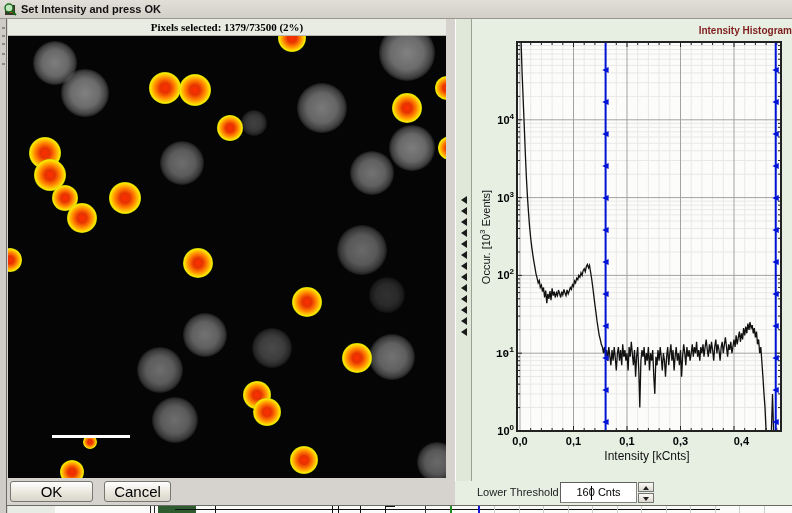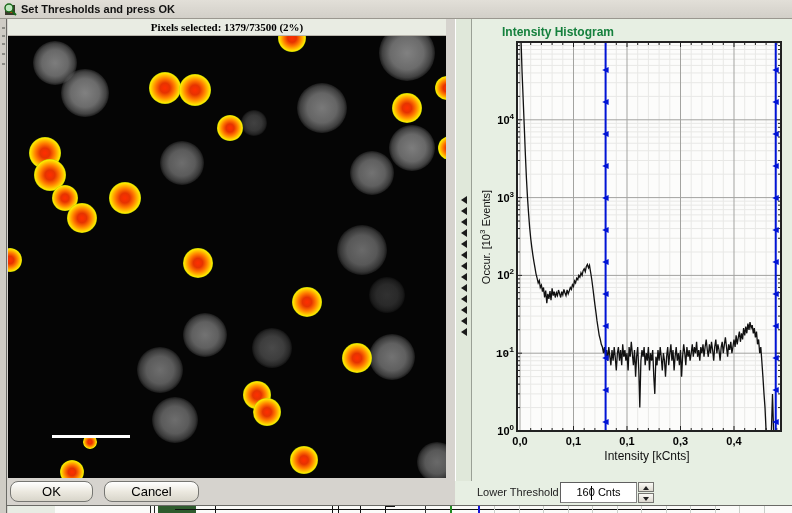--- a/index.html
+++ b/index.html
@@ -35,36 +35,36 @@
 
   
   .splitgap { left:446px; top:36px; width:26px; height:445px; background:#d6d3ce; }
   .splitter { left:455px; top:19px; width:17px; height:462px; background:#e0e8da;
     border-left:1px solid #ffffff; border-right:1px solid #9aa096; }
   .tri { position:absolute; width:0; height:0; border-top:4px solid transparent;
     border-bottom:4px solid transparent; border-right:6px solid #1a1a1a; }
 
   
   .rightpanel { left:472px; top:19px; width:320px; height:462px; background:#e7efe3; }
-  .charttitle { position:absolute; left:30px; top:6px; width:290px; text-align:left;
-    font-size:12px; font-weight:bold; color:#15803d; }
+  .charttitle { position:absolute; left:30px; top:6px; width:290px; text-align:right;
+    font-size:10px; font-weight:bold; color:#7f1d1d; }
   .xlabel { position:absolute; left:30px; top:430px; width:290px; text-align:center;
     font-size:12px; color:#111; }
   .ylabel { position:absolute; left:13px; top:218px; transform:translate(-50%,-50%) rotate(-90deg);
     white-space:nowrap; font-size:11px; color:#111; }
   .ylabel sup, .ytick sup { font-size:8px; }
   .xtick { position:absolute; width:30px; text-align:center; font-size:11px; font-weight:bold; color:#000; }
   .ytick { position:absolute; width:42px; text-align:right; font-size:11px; font-weight:bold; color:#000; }
 
   
   .btnrowbg  { left:8px;  top:478px; width:447px; height:27px; background:#d6d3ce; }
   .ctrlrowbg { left:455px; top:481px; width:337px; height:24px; background:#e7efe3; }
-  .btn { position:absolute; top:481px; height:21px; font-size:13px; color:#000; text-align:center;
+  .btn { position:absolute; top:481px; height:21px; font-size:15px; color:#000; text-align:center;
     line-height:19px; background:linear-gradient(#ffffff,#ece9e0 50%,#d8d5ca);
-    border:1px solid #767672; border-radius:8px; }
+    border:1px solid #767672; border-radius:3px; }
   .ctrl-label { position:absolute; top:482px; height:21px; line-height:21px; font-size:11px; color:#222; white-space:nowrap; }
   .threshinput { position:absolute; left:560px; top:482px; width:77px; height:21px; background:#fff;
     border:1px solid #828282; border-top-color:#5f5f5f; border-left-color:#5f5f5f;
     font-size:11px; text-align:center; line-height:19px; color:#000; }
   .caret { position:absolute; left:30px; top:3px; width:1px; height:14px; background:#000; }
   .spinner { position:absolute; left:638px; top:482px; width:16px; height:21px; }
   .spinbtn { position:absolute; left:0; width:16px; height:10px; background:linear-gradient(#fbfaf6,#dcd9cf);
     border:1px solid #767672; }
   .spin-up { top:0; } .spin-dn { top:11px; }
   .arrow-up { position:absolute; left:4px; top:3px; width:0; height:0;
@@ -88,21 +88,21 @@
   <div class="abs titlebar">
     <span class="titleicon">
       <svg width="14" height="14" viewBox="0 0 14 14">
         <rect x="2" y="3" width="10" height="10" fill="#3a3a2c"></rect>
         <rect x="3" y="4" width="3" height="3" fill="#d8a020"></rect>
         <rect x="7" y="8" width="3" height="3" fill="#c84010"></rect>
         <circle cx="6" cy="6" r="4" fill="#bfe8bf" stroke="#1a6a1a" stroke-width="1.4"></circle>
         <line x1="9" y1="9" x2="13" y2="13" stroke="#1a6a1a" stroke-width="2"></line>
       </svg>
     </span>
-    <span class="titletext">Set Thresholds and press OK</span>
+    <span class="titletext">Set Intensity and press OK</span>
   </div>
 
   <div class="abs leftstrip">
     <div class="mark" style="top:8px"></div>
       <div class="mark" style="top:16px"></div>
     <div class="mark" style="top:24px"></div>
       <div class="mark" style="top:34px"></div>
     <div class="mark" style="top:44px"></div>
   </div>
 
@@ -412,36 +412,36 @@
         <path d="M 306.73 336 L 306.73 342 L 300.23 339 Z" fill="#0014d6"></path>
         <path d="M 306.73 368 L 306.73 374 L 300.23 371 Z" fill="#0014d6"></path>
         <path d="M 306.73 400 L 306.73 406 L 300.23 403 Z" fill="#0014d6"></path>
         <rect x="45" y="23" width="264" height="389" fill="none" stroke="#222" stroke-width="2"></rect>
       </svg>
     <div id="ticklayer">
         <div class="xtick" style="left: 33px; top: 416px;">0,0</div>
         <div class="xtick" style="left: 86.5px; top: 416px;">0,1</div>
         <div class="xtick" style="left: 140px; top: 416px;">0,1</div>
         <div class="xtick" style="left: 193.5px; top: 416px;">0,3</div>
-        <div class="xtick" style="left: 247px; top: 416px;">0,4</div>
+        <div class="xtick" style="left: 247px; top: 416px; text-align: right;">0,4</div>
         <div class="ytick" style="left: 0px; top: 92.8px;">10<sup>4</sup></div>
         <div class="ytick" style="left: 0px; top: 170.6px; text-align: right;">10<sup>3</sup></div>
         <div class="ytick" style="left: 0px; top: 248.4px;">10<sup>2</sup></div>
         <div class="ytick" style="left: 0px; top: 326.2px; font-family: Liberation Mono, monospace;">10<sup>1</sup></div>
         <div class="ytick" style="left: 0px; top: 404px;">10<sup>0</sup></div>
       </div>
     <div class="ylabel"><span>Occur. [10</span><sup>3</sup><span> Events]</span></div>
     <div class="xlabel">Intensity [kCnts]</div>
   </div>
 
   <div class="abs btnrowbg"></div>
   <div class="abs ctrlrowbg"></div>
 
   <button class="btn" style="left:10px;width:83px">OK</button>
-  <button class="btn" style="left:104px;width:95px">Cancel</button>
+  <button class="btn" style="left:104px;width:67px">Cancel</button>
 
   <div class="ctrl-label" style="left:477px">Lower Threshold (Int):</div>
   <div class="threshinput">
     <span>160</span>&nbsp;<span>Cnts</span>
     <div class="caret"></div>
   </div>
   <div class="spinner">
     <div class="spinbtn spin-up">
         <div class="arrow-up"></div>
       </div>

